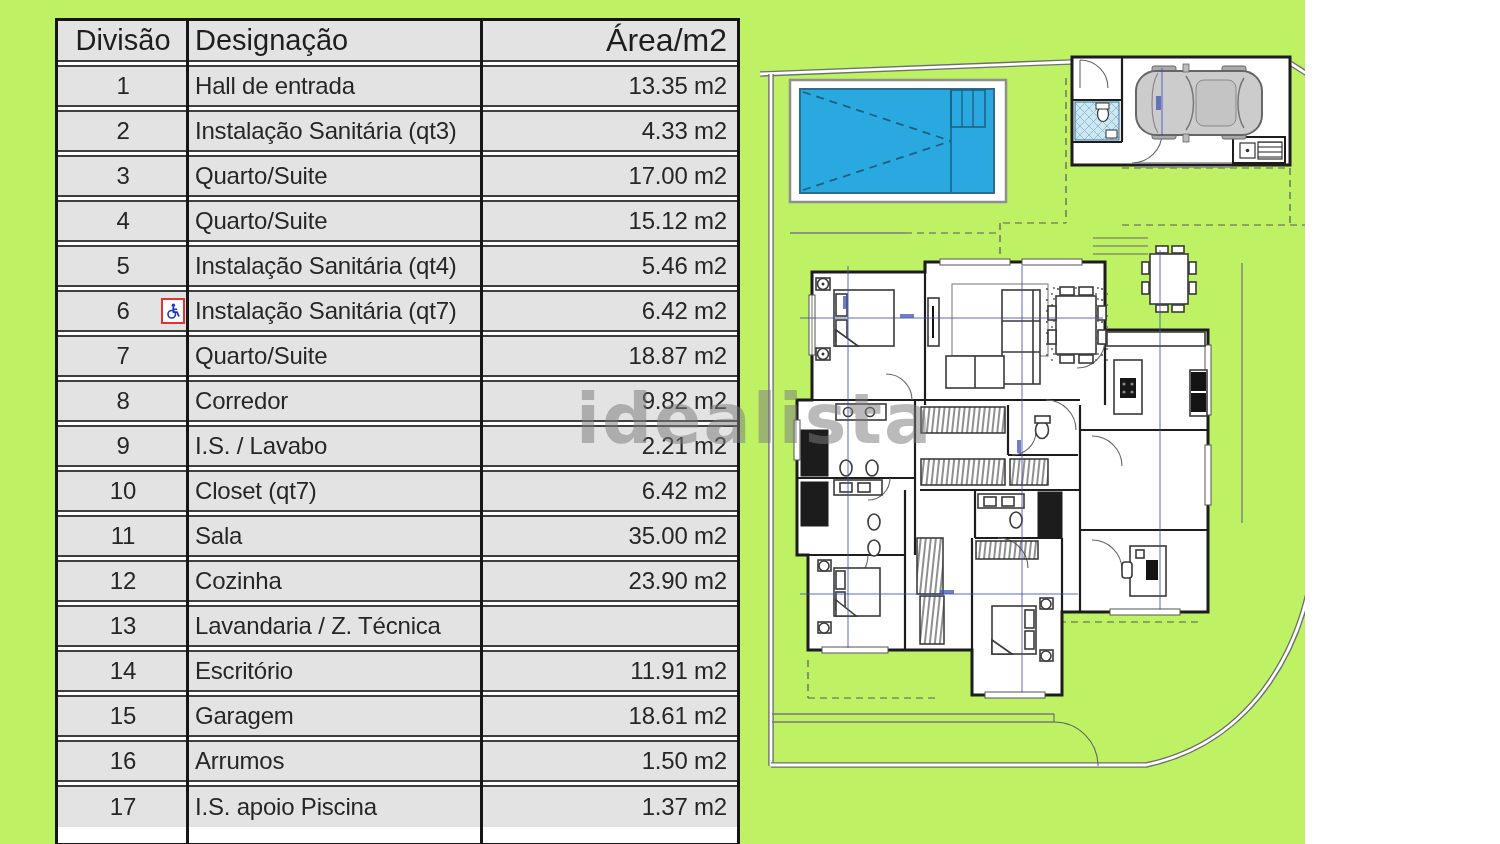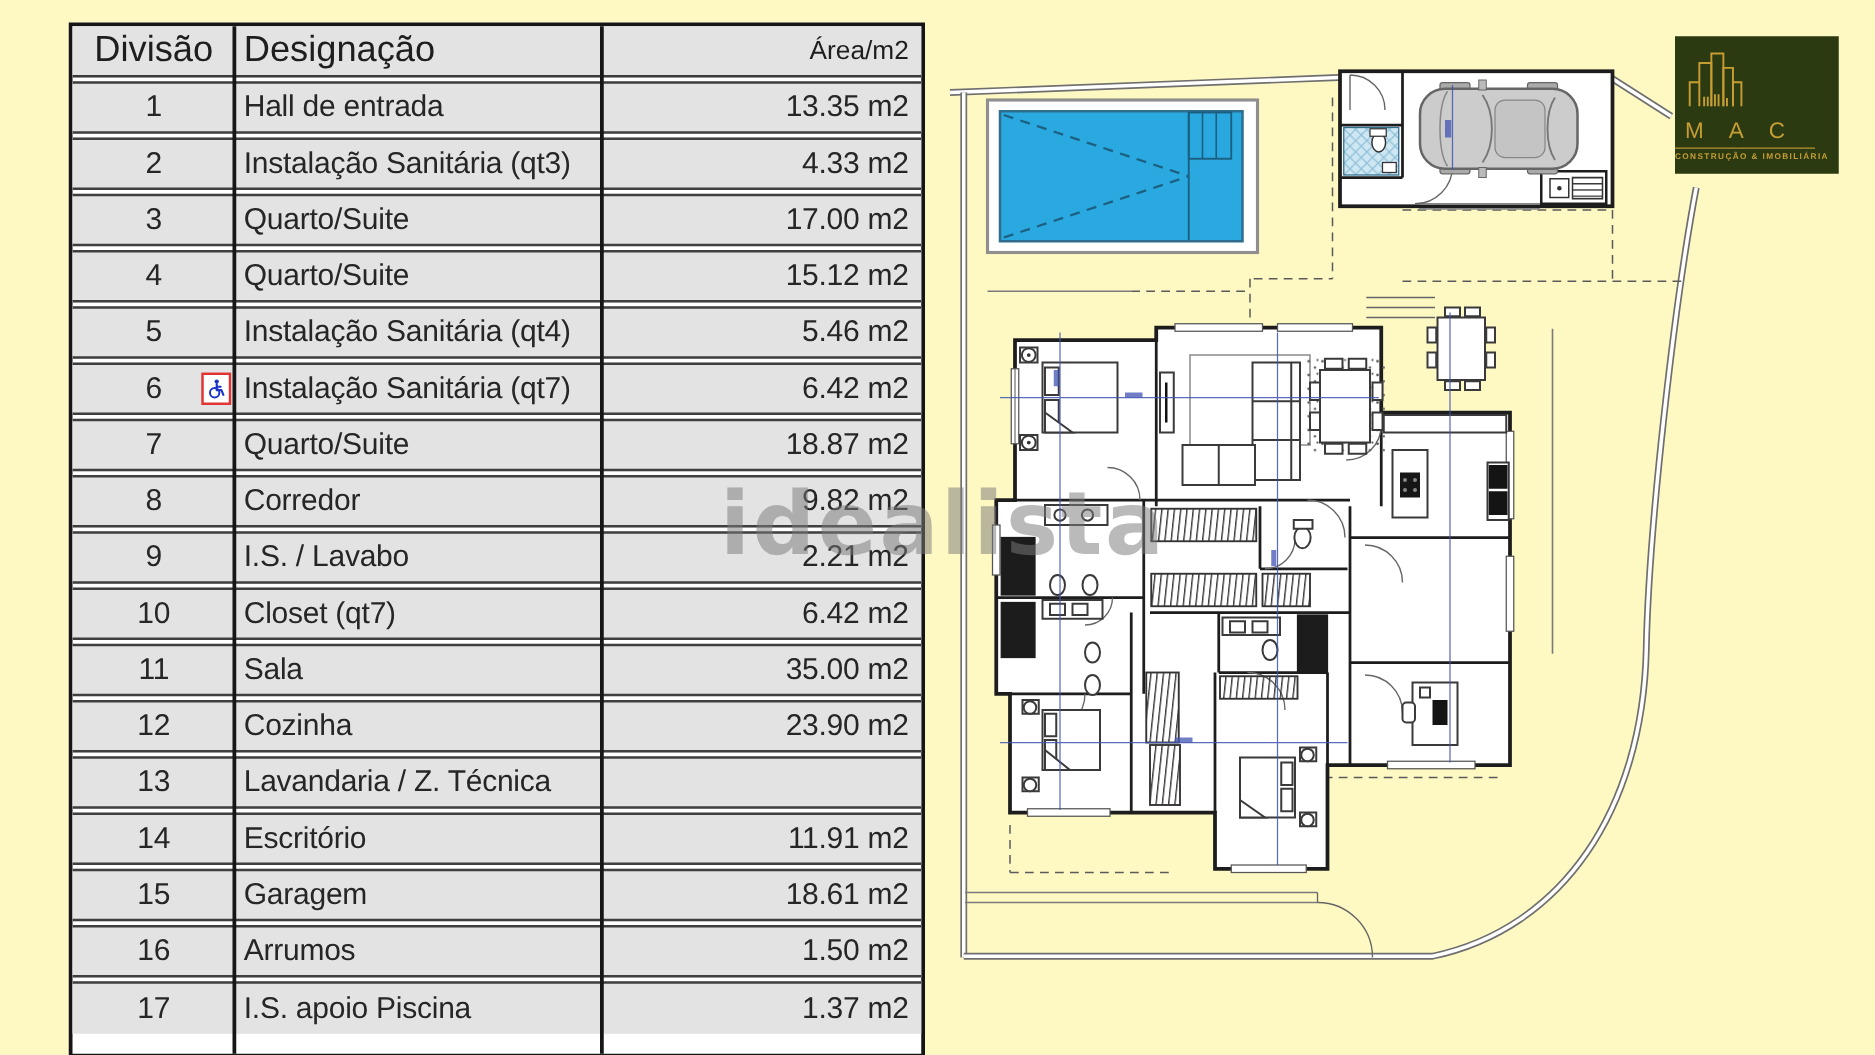--- a/index.html
+++ b/index.html
@@ -1,31 +1,31 @@
 <!DOCTYPE html>
 <html style="--pool-color: #29a9df; --dim-color: #4053b3; --logo-bg: #2c3a12; --logo-gold: #c59d33;"><head>
 <meta charset="utf-8">
 <style>
   html,body{margin:0;padding:0;background:#ffffff;}
-  .screen{position:relative;width:1500px;height:844px;background:#fef9c3;overflow:hidden;
+  .screen{position:relative;width:1305px;height:844px;background:#bef264;overflow:hidden;
           font-family:"Liberation Sans",sans-serif;}
 
   
   .areas-table{position:absolute;left:55px;top:18px;width:685px;border:3px solid #151515;
                background:#fff;box-sizing:border-box;}
   .t-head,.t-row{display:flex;align-items:center;background:#e3e3e3;box-sizing:border-box;}
   .t-head{height:41px;margin-bottom:3px;border-bottom:2.5px solid #3a3a3a;}
   .t-row{height:42px;margin-bottom:3px;border-top:2.2px solid #3f3f3f;border-bottom:2.2px solid #3f3f3f;}
   #rows .t-row:last-child{margin-bottom:16px;border-bottom:none;}
   .c1{width:130px;text-align:center;position:relative;}
   .c2{width:294px;padding-left:7px;box-sizing:border-box;text-align:left;}
   .c3{width:255px;padding-right:10px;box-sizing:border-box;text-align:right;}
   .t-head .c1{text-align:center;font-size:29px;color:#1e1e1e;}
   .t-head .c2{font-size:29px;color:#1e1e1e;}
-  .t-head .c3{font-size:21px;color:#1e1e1e;}
+  .t-head .c3{font-size:32px;color:#1e1e1e;}
   .t-row{font-size:24px;color:#262626;letter-spacing:-0.2px;}
   .vline{position:absolute;top:0;bottom:0;width:3px;background:#161616;z-index:3;}
   .vline.v1{left:128px;} .vline.v2{left:422px;}
   .wc-badge{display:none;position:absolute;right:3px;top:50%;transform:translateY(-50%);
             width:24px;height:26px;background:#fff;border:2px solid #e03434;box-sizing:border-box;
             align-items:center;justify-content:center;}
 
   
   .plan-svg{position:absolute;left:0;top:0;width:1500px;height:844px;z-index:2;pointer-events:none;}
   .wall3{stroke:#1d1d1d;stroke-width:3;fill:#fff;}

